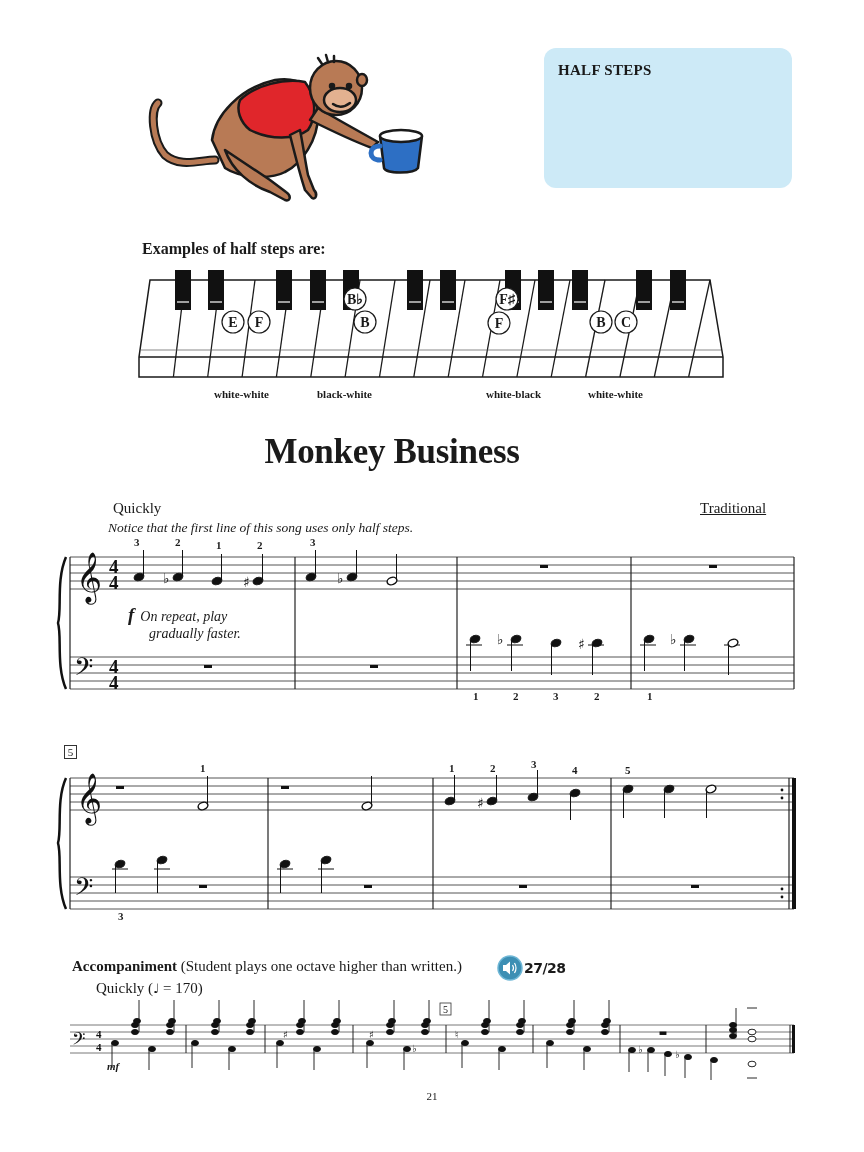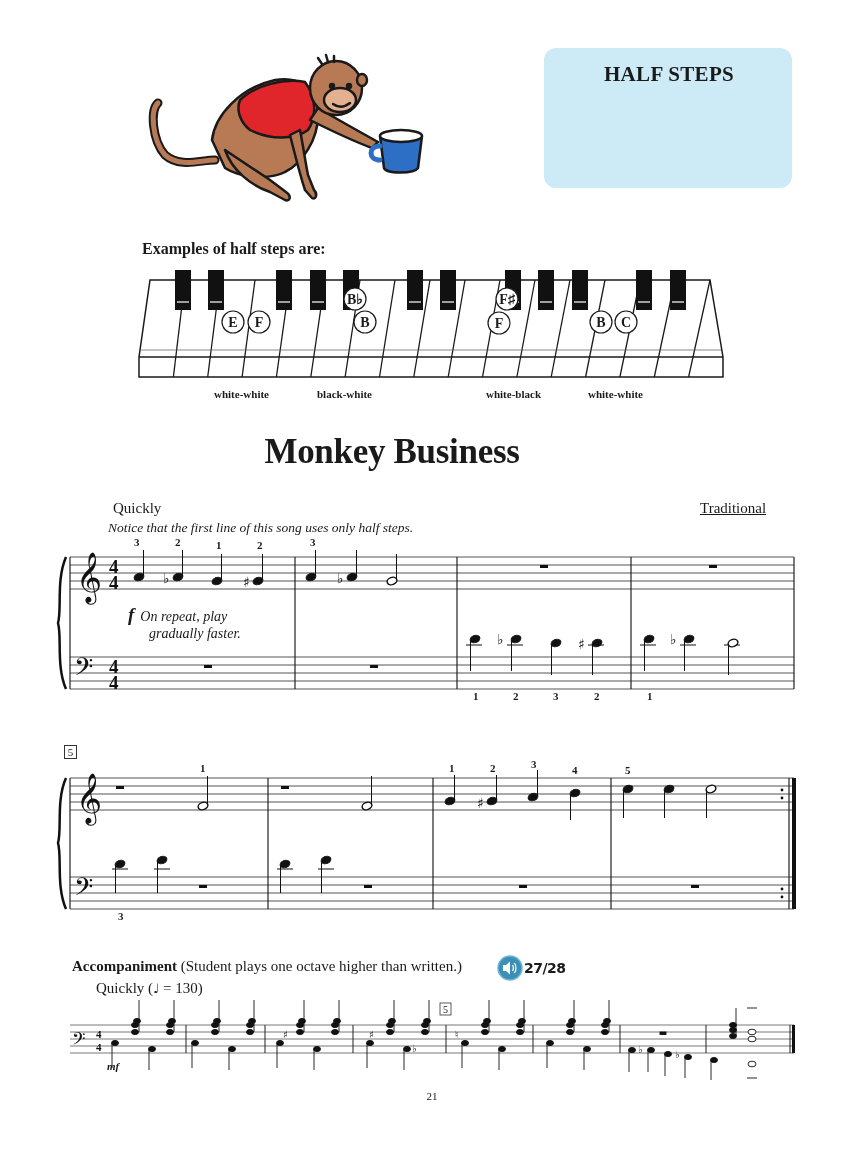--- a/index.html
+++ b/index.html
@@ -2,21 +2,21 @@
 <html><head>
 <meta charset="utf-8">
 <style>
   html, body { margin:0; padding:0; background:#ffffff; }
   body { width:864px; height:1152px; position:relative; overflow:hidden;
          font-family:"Liberation Serif", "DejaVu Serif", serif; color:#1a1a1a; }
   .abs { position:absolute; }
   
   .infobox { left:544px; top:48px; width:248px; height:140px; background:#cdeaf7;
              border-radius:12px; box-sizing:border-box; padding:14px 12px 10px 14px; }
-  .infobox h3 { margin:0 0 14px 0; text-align:center; font-size:21px; font-weight:bold; letter-spacing:0.3px; }
+  .infobox h3 { margin:0 0 14px 0; text-align:left; font-size:15px; font-weight:bold; letter-spacing:0.3px; }
   .infobox p { margin:0; font-size:15.5px; line-height:19px; }
   .infobox b { font-weight:bold; }
   .examples-label { left:142px; top:240px; font-size:16px; font-weight:bold; }
   .kb-label { font-size:11px; font-weight:bold; top:388px; }
   .song-title { left:0; width:784px; top:432px; text-align:center; font-size:35px; font-weight:bold; letter-spacing:-0.3px; }
   .tempo { left:113px; top:500px; font-size:15px; }
   .composer { left:700px; top:500px; width:94px; text-align:left; font-size:15px;text-decoration:underline; }
   .notice { left:108px; top:520px; font-size:13.5px; font-style:italic; }
   .dyn-note { left:128px; top:606px; font-size:14px; font-style:italic; line-height:17px; }
   .dyn-f { font-weight:bold; font-style:italic; font-size:19px; margin-right:6px; }
@@ -357,21 +357,21 @@
 <div class="abs acc-label"><b>Accompaniment</b><span> (Student plays one octave higher than written.)</span></div>
 <div class="abs track">
   <svg width="26" height="26" viewBox="0 0 26 26" style="position:static;">
     <circle cx="13" cy="13" r="12" fill="#3d8fb4" stroke="#6fb7d6" stroke-width="1.5"></circle>
     <path d="M6,10 L9,10 L13,6.5 L13,19.5 L9,16 L6,16 Z" fill="#ffffff"></path>
     <path d="M15.5,10 Q17.5,13 15.5,16" fill="none" stroke="#fff" stroke-width="1.2"></path>
     <path d="M17.5,8 Q20.5,13 17.5,18" fill="none" stroke="#fff" stroke-width="1.2"></path>
   </svg>
   <span class="track-num">27/28</span>
 </div>
-<div class="abs acc-tempo"><span>Quickly (</span><span style="font-family:'DejaVu Sans', sans-serif; font-size:13px;">♩</span><span> = 130)</span></div>
+<div class="abs acc-tempo"><span>Quickly (</span><span style="font-family:'DejaVu Sans', sans-serif; font-size:13px;">♩</span><span> = 170)</span></div>
 
 <svg width="864" height="1152">
   <g stroke="#555" stroke-width="0.8">
     <line x1="70" y1="1025" x2="794" y2="1025"></line>
       <line x1="70" y1="1032" x2="794" y2="1032"></line>
     <line x1="70" y1="1039" x2="794" y2="1039"></line>
       <line x1="70" y1="1046" x2="794" y2="1046"></line>
     <line x1="70" y1="1053" x2="794" y2="1053"></line>
   </g>
   <g stroke="#222" stroke-width="1">

